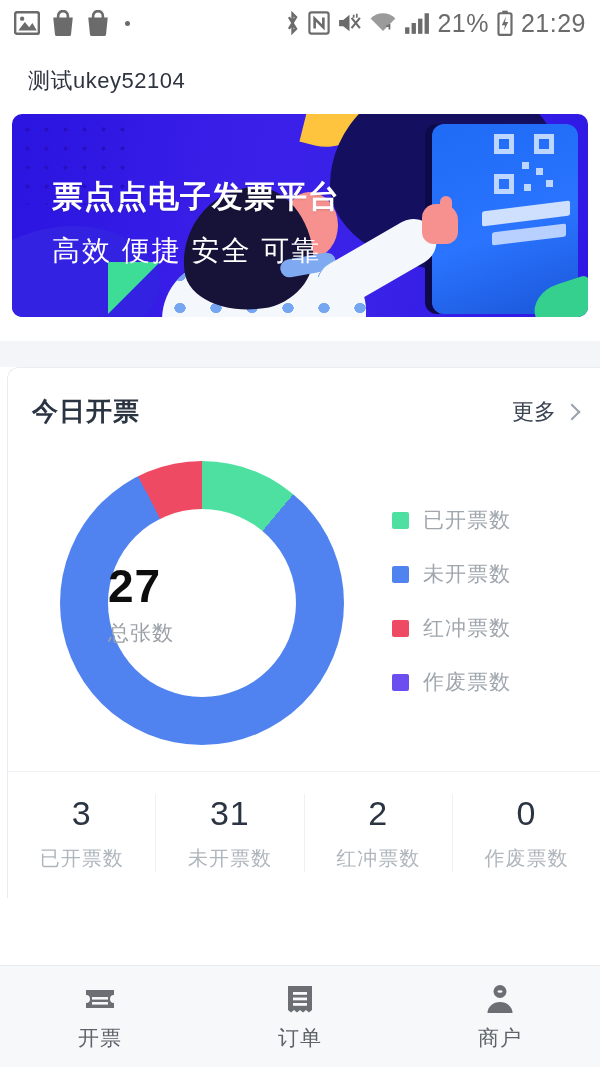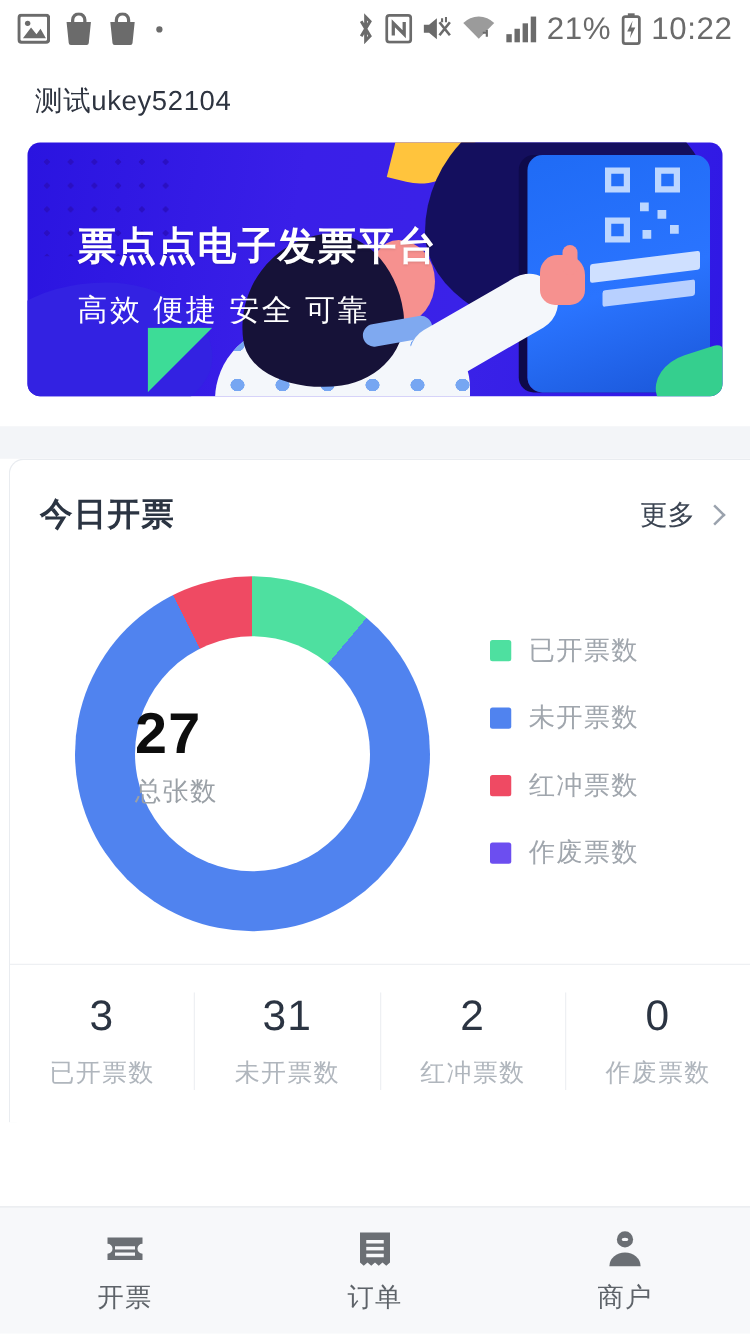--- a/index.html
+++ b/index.html
@@ -23,21 +23,21 @@
   .sb-text { font-size: 25px; color: #6b6b6b; letter-spacing: .5px; }
   .sb-dot { width: 5px; height: 5px; border-radius: 50%; background:#6b6b6b; margin-left:4px;}
 
   
   .page-title {
     padding: 20px 28px 18px 28px;
     font-size: 22px; color: #2e3440; letter-spacing: .5px;
   }
 
   
-  .banner-wrap { padding: 0 22px; }
+  .banner-wrap { padding: 0 12px; }
   .banner {
     position: relative; width: 100%; height: 203px;
     border-radius: 10px; overflow: hidden;
     background: linear-gradient(100deg,#2a14e0 0%, #3a1fe8 38%, #3a22e8 62%, #2f18e4 100%);
   }
   .b-dots {
     position:absolute; left:6px; top:6px; width:118px; height:85px;
     background-image: radial-gradient(#2a0fc0 2.1px, transparent 2.2px);
     background-size: 19px 19px; opacity:.95;
   }
@@ -119,21 +119,21 @@
   .b-dotpat {
     position:absolute; left:150px; top:146px; width:204px; height:60px;
     background-image: radial-gradient(#6fa2f2 5.5px, transparent 5.8px);
     background-size: 36px 32px; opacity:.95; border-radius: 62px 52px 0 0;
   }
   .b-text { position:absolute; left:40px; top:62px; z-index:6; }
   .b-title {
     font-size: 31px; font-weight: bold; color:#ffffff; letter-spacing:1px;
     text-shadow: 0 1px 2px rgba(0,0,0,.12);
   }
-  .b-sub { margin-top: 14px; font-size: 24px; color:#ffffff; letter-spacing:2px; }
+  .b-sub { margin-top: 14px; font-size: 28px; color:#ffffff; letter-spacing:2px; }
 
   
   .gap { height: 26px; background:#f3f5f8; margin-top: 24px; }
 
   
   .card {
     margin: 0 0 0 7px;
     border: 1px solid #e9ecf0; border-right: none; border-bottom:none;
     border-radius: 12px 0 0 0;
     background:#fff;
@@ -237,21 +237,21 @@
         <rect x="7" y="11" width="4" height="10" fill="#6b6b6b"></rect>
         <rect x="13" y="7" width="4" height="14" fill="#6b6b6b"></rect>
         <rect x="19" y="2" width="4" height="19" fill="#6b6b6b"></rect>
       </svg>
       <span class="sb-text">21%</span>
       <svg class="sb-icon" width="18" height="26" viewBox="0 0 16 24">
         <rect x="2" y="3" width="12" height="20" rx="1.6" fill="none" stroke="#6b6b6b" stroke-width="2"></rect>
         <rect x="5.5" y="0.6" width="5" height="2.6" fill="#6b6b6b"></rect>
         <path d="M9 6 L5 14 h3 l-1 5 4 -8 h-3 Z" fill="#6b6b6b"></path>
       </svg>
-      <span class="sb-text">10:22</span>
+      <span class="sb-text">21:29</span>
     </div>
   </div>
 
   <div class="page-title">测试ukey52104</div>
 
   <div class="banner-wrap">
     <div class="banner">
       <span class="b-dots"></span>
       <span class="b-blob-l"></span>
       <span class="b-yellow"></span>

